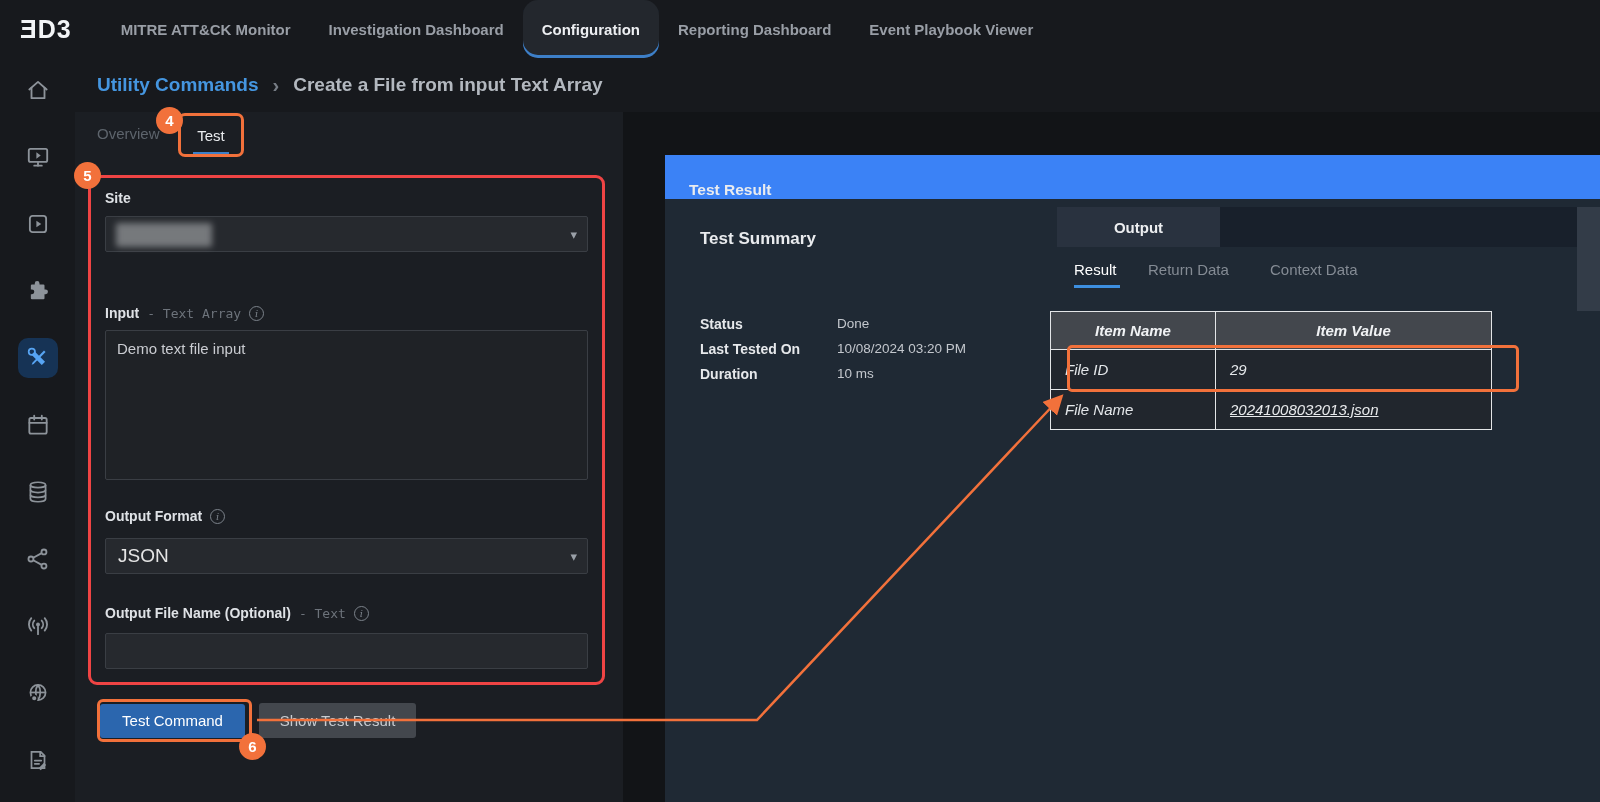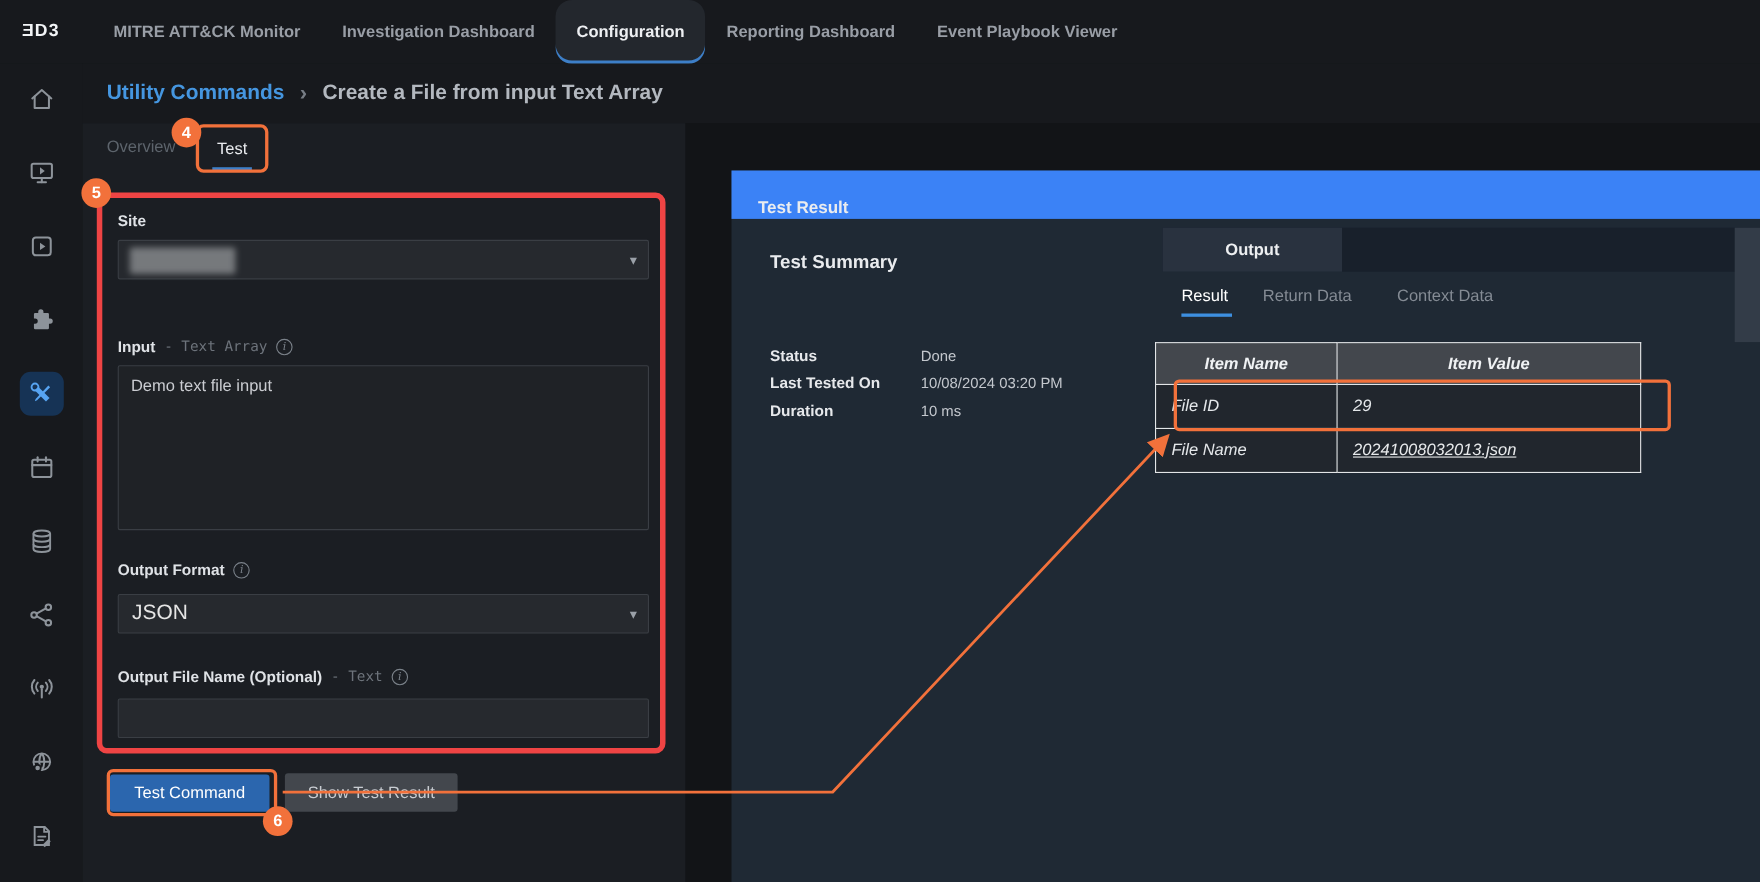--- a/index.html
+++ b/index.html
@@ -1,21 +1,21 @@
 <!DOCTYPE html>
 <html><head>
 <meta charset="utf-8">
 <style>
   * { margin:0; padding:0; box-sizing:border-box; }
   body { background:#0d0f12; font-family:"Liberation Sans", sans-serif; }
   .page { position:relative; width:1600px; height:802px; background:#17191d; overflow:hidden; font-family:"Liberation Sans", sans-serif; }
 
   
   .topnav { position:absolute; left:0; top:0; width:100%; height:58px; background:#17191d; display:flex; align-items:stretch; }
-  .logo { align-self:center; margin:0 30px 0 20px; font-size:16px; font-weight:bold; color:#f2f4f6; letter-spacing:1px; }
+  .logo { align-self:center; margin:0 30px 0 20px; font-size:25px; font-weight:bold; color:#f2f4f6; letter-spacing:1px; }
   .nav-item { display:flex; align-items:center; padding:0 19px; font-size:15px; font-weight:bold; color:#999ea6; cursor:pointer; }
   .nav-item.active { background:#23272d; color:#edeff2; box-shadow:inset 0 -3px 0 #3d7fc8;border-radius:15px; }
 
   
   .rail { position:absolute; left:0; top:58px; width:75px; height:744px; display:flex; flex-direction:column; align-items:center; padding-top:12px; gap:27px; background:#17191d; }
   .rail-item { width:40px; height:40px; display:flex; align-items:center; justify-content:center; color:#8d939a; border-radius:10px; cursor:pointer; flex:0 0 auto; }
   .rail-item.active { background:#163355; color:#57a4f2; }
   .rail-item svg { display:block; }
 
   
@@ -27,21 +27,21 @@
   
   .content { position:absolute; left:75px; top:112px; width:1525px; height:690px; background:#121417; }
 
   
   .form-panel { position:absolute; left:0; top:0; width:548px; height:690px; background:#1b1e23; }
   .tab-overview { position:absolute; left:22px; top:13px; font-size:15px; color:#5d646c; cursor:pointer; }
   .tab-test-underline { position:absolute; left:118px; top:40px; width:36px; height:3px; background:#3d7fc8; }
   .tab-test-box { position:absolute; left:103px; top:1px; width:66px; height:44px; border:3px solid #f2713b; border-radius:7px; display:flex; align-items:center; justify-content:center; }
   .tab-test { font-size:15px; color:#e9ebee; cursor:pointer; }
 
-  .form-box { position:absolute; left:13px; top:63px; width:517px; height:510px; border:5px solid #ef4444; border-radius:9px; }
+  .form-box { position:absolute; left:13px; top:63px; width:517px; height:510px; border:3px solid #ef4444; border-radius:9px; }
   .lbl { font-size:14px; font-weight:bold; color:#dfe2e6; }
   .hint { font-family:"DejaVu Sans Mono", monospace; font-size:13px; color:#6d737b; }
   .info { width:15px; height:15px; border:1px solid #7b828a; border-radius:50%; color:#7b828a; font-size:10px; display:inline-flex; align-items:center; justify-content:center; font-style:italic; font-family:"DejaVu Serif", serif; flex:0 0 auto; }
   .label-row { position:absolute; display:flex; align-items:center; gap:8px; }
   .control { position:absolute; background:#26292e; border:1px solid #3a3e44; border-radius:2px; cursor:pointer; }
   .f-site-label { position:absolute; left:14px; top:12px; }
   .f-site-dd { left:14px; top:38px; width:483px; height:36px; }
   .redacted { position:absolute; left:10px; top:6px; width:96px; height:24px; background:#8a8d90; opacity:.8; filter:blur(3px); border-radius:2px; }
   .caret { position:absolute; right:10px; top:50%; transform:translateY(-50%); color:#9aa0a8; font-size:13px; }
   .f-input-label { left:14px; top:127px; }

